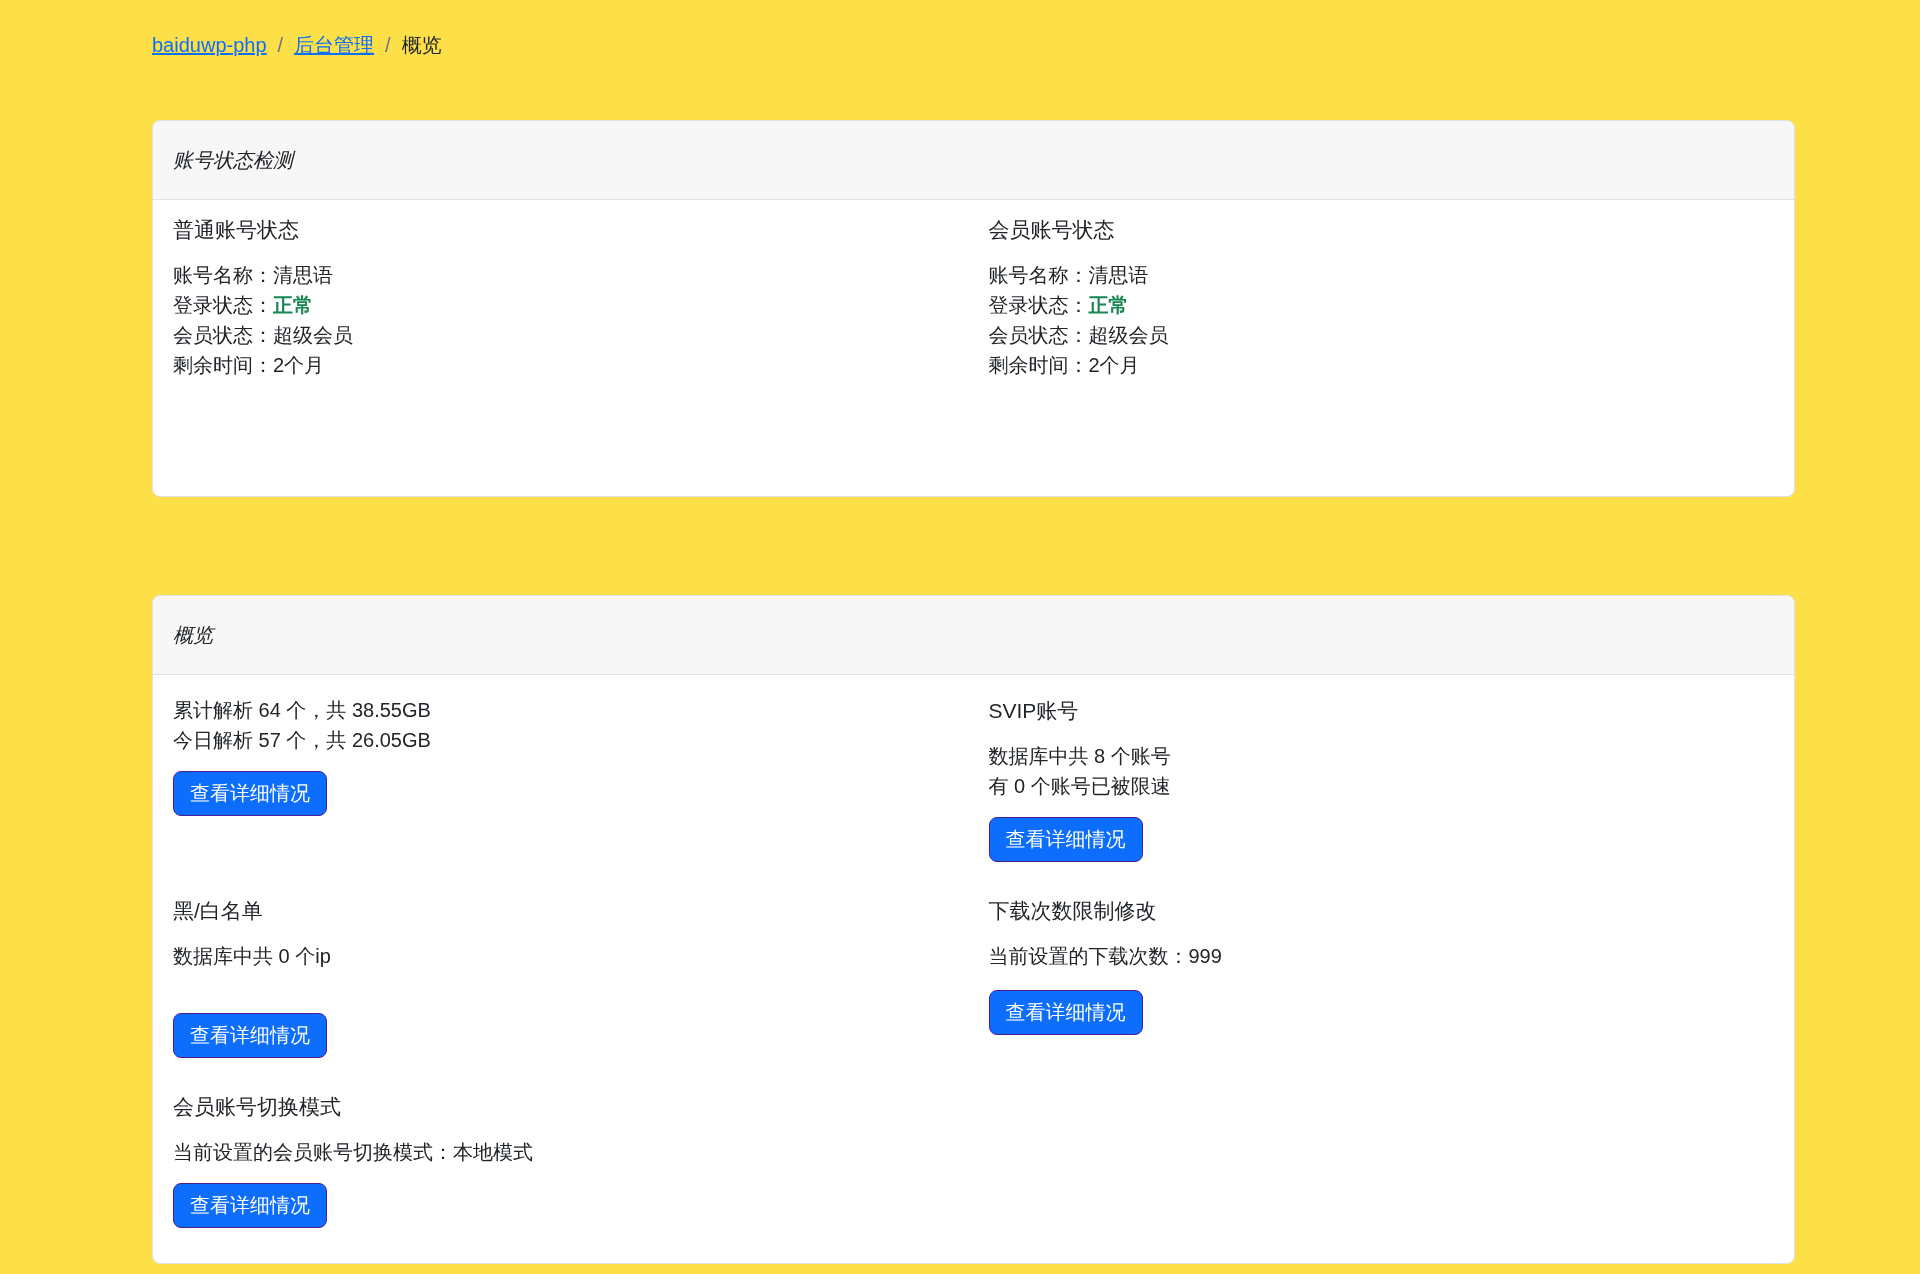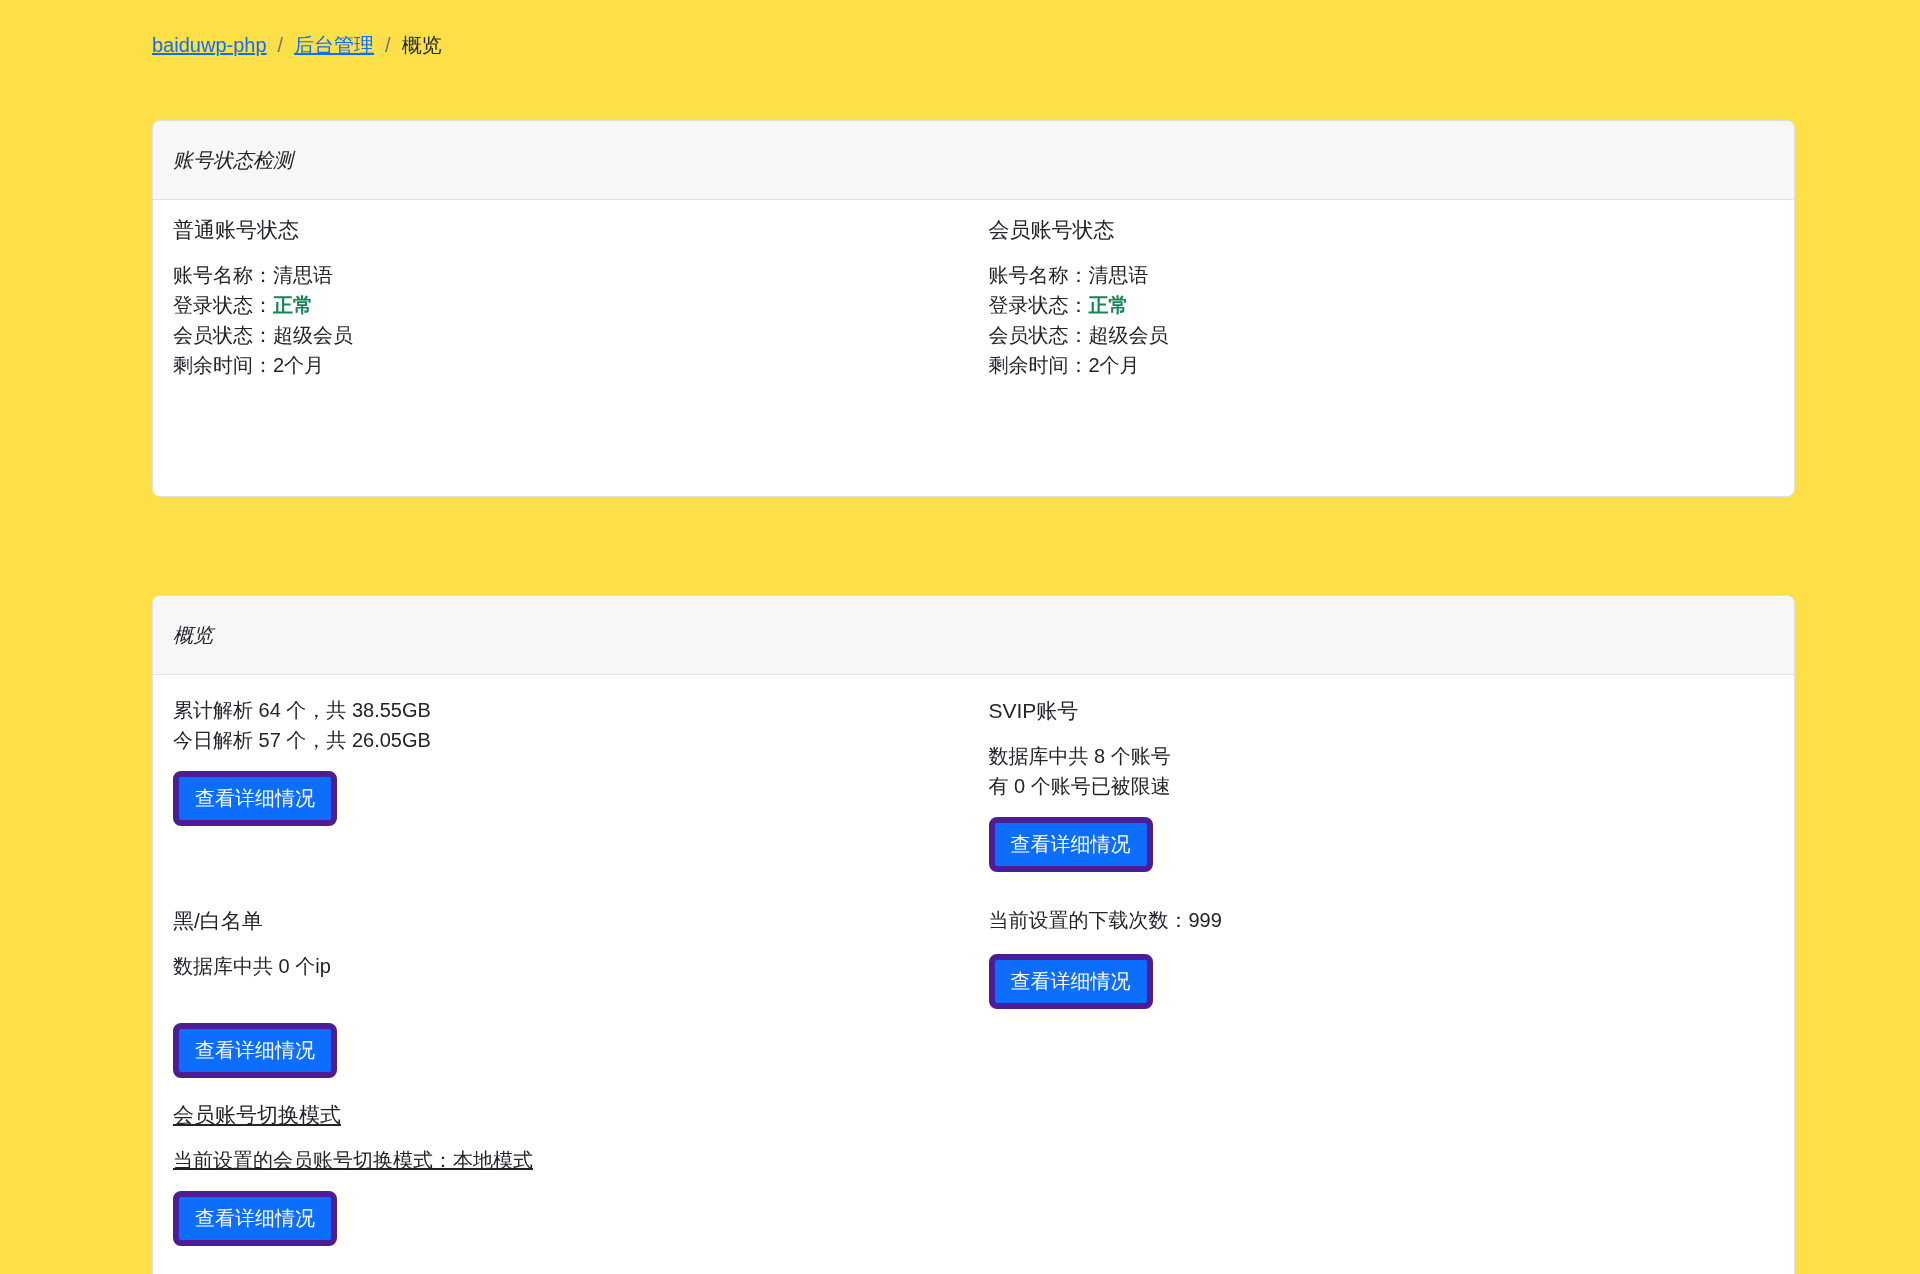--- a/index.html
+++ b/index.html
@@ -79,27 +79,27 @@
   .mt-vip { margin-top: 50px; }
   .line {
     font-size: 20px;
     line-height: 30px;
     color: #212529;
   }
   .val-ok { color: #198754; font-weight: bold; }
 
   .sec-a { margin-top: 6px; }
   .sec-b { margin-top: 33px; }
-  .sec-c { margin-top: 21px; grid-column: 1; text-decoration: underline; }
+  .sec-c { margin-top: 33px; grid-column: 1; }
 
   .btn-primary {
     display: inline-block;
     margin-top: 16px;
     background: #0d6efd;
-    border: 6px solid #4c1d95;
+    border: 1px solid #4c1d95;
     color: #ffffff;
     font-family: inherit;
     font-size: 20px;
     line-height: 31px;
     padding: 6px 16px;
     border-radius: 8px;
     cursor: pointer;
   }
   .btn-gap-lg { margin-top: 42px; }
   .btn-gap-sm { margin-top: 19px; }
@@ -174,20 +174,21 @@
           <button class="btn-primary">查看详细情况</button>
         </div>
 
         <div class="sec-b col-left">
           <h5 class="sec-title">黑/白名单</h5>
           <div class="line">数据库中共 0 个ip</div>
           <button class="btn-primary btn-gap-lg">查看详细情况</button>
         </div>
 
         <div class="sec-b col-right">
+          <h5 class="sec-title">下载次数限制修改</h5>
           <div class="line">当前设置的下载次数：999</div>
           <button class="btn-primary btn-gap-sm">查看详细情况</button>
         </div>
 
         <div class="sec-c col-left">
           <h5 class="sec-title">会员账号切换模式</h5>
           <div class="line">当前设置的会员账号切换模式：本地模式</div>
           <button class="btn-primary">查看详细情况</button>
         </div>
 

